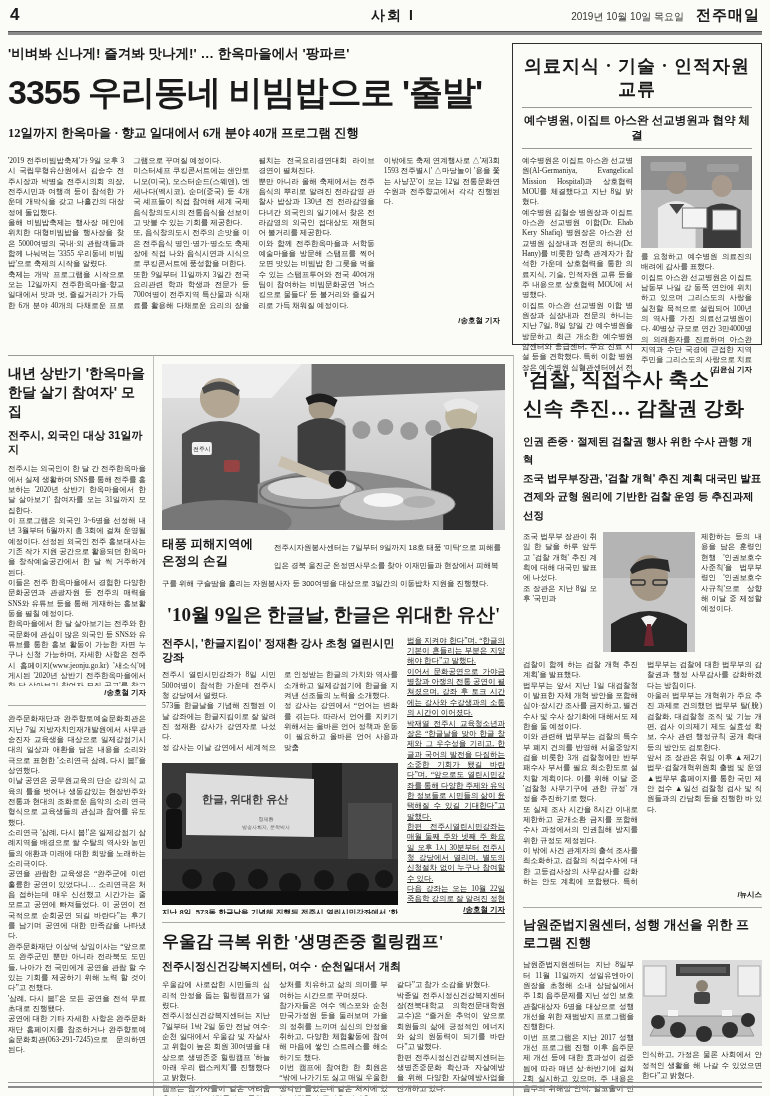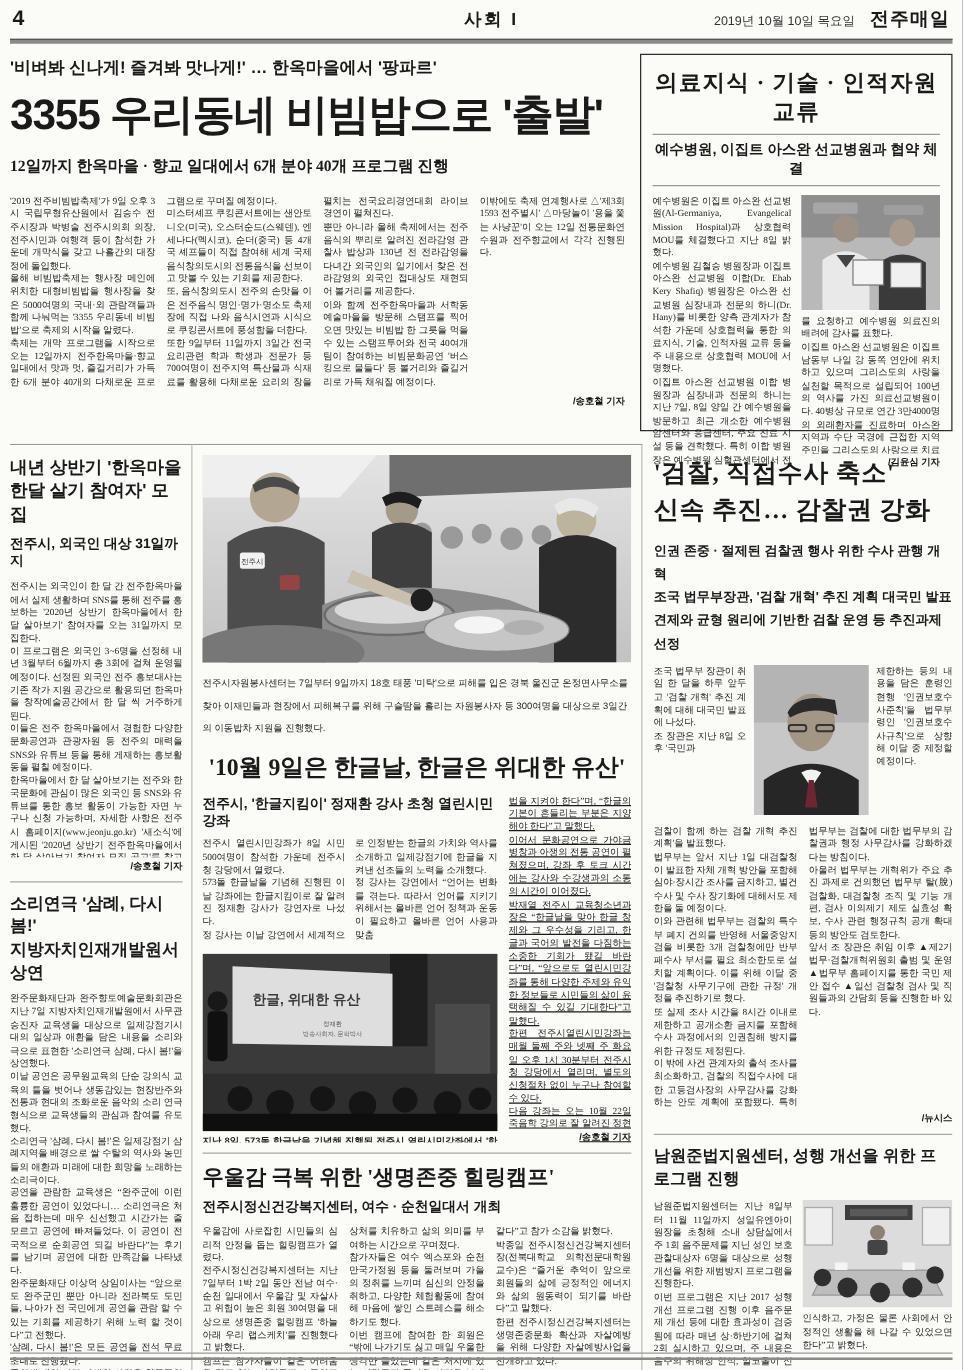--- a/index.html
+++ b/index.html
@@ -151,22 +151,20 @@
         <div class="sm-sub">전주시, 외국인 대상 31일까지</div>
         <div class="body-txt" style="height:222px">전주시는 외국인이 한 달 간 전주한옥마을에서 실제 생활하며 SNS를 통해 전주를 홍보하는 '2020년 상반기 한옥마을에서 한 달 살아보기' 참여자를 오는 31일까지 모집한다.
 이 프로그램은 외국인 3~6명을 선정해 내년 3월부터 6월까지 총 3회에 걸쳐 운영될 예정이다. 선정된 외국인 전주 홍보대사는 기존 작가 지원 공간으로 활용되던 한옥마을 창작예술공간에서 한 달 씩 거주하게 된다.
 이들은 전주 한옥마을에서 경험한 다양한 문화공연과 관광자원 등 전주의 매력을 SNS와 유튜브 등을 통해 게재하는 홍보활동을 펼칠 예정이다.
 한옥마을에서 한 달 살아보기는 전주와 한국문화에 관심이 많은 외국인 등 SNS와 유튜브를 통한 홍보 활동이 가능한 자면 누구나 신청 가능하며, 자세한 사항은 전주시 홈페이지(www.jeonju.go.kr) '새소식'에 게시된 '2020년 상반기 전주한옥마을에서 한 달 살아보기 참여자 모집 공고'를 참고하면 된다.
 서배원 전주시 문화정책과장은 “한옥마을 한 달 살기 프로그램을 통해 외국인의 전주 SNS 홍보 활동이 세계적으로 활성화 되어 글로벌 문화도시로서의 위상이 한층 더 강화되길 바란다”고 말했다.</div>
         <div class="byline">/송호철 기자</div>
       </div>
       <hr class="hrule">
       <div>
-        <div class="sm-title" style="font-size:13.5px">소리연극 '삼례, 다시 봄!'
-지방자치인재개발원서 상연</div>
         <div class="body-txt" style="height:362px">완주문화재단과 완주향토예술문화회관은 지난 7일 지방자치인재개발원에서 사무관 승진자 교육생을 대상으로 일제강점기시대의 일상과 애환을 담은 내용을 소리와 극으로 표현한 '소리연극 삼례, 다시 봄!'을 상연했다.
 이날 공연은 공무원교육의 단순 강의식 교육의 틀을 벗어나 생동감있는 현장반주와 전통과 현대의 조화로운 음악의 소리 연극 형식으로 교육생들의 관심과 참여를 유도했다.
 소리연극 '삼례, 다시 봄!'은 일제강점기 삼례지역을 배경으로 쌀 수탈의 역사와 농민들의 애환과 미래에 대한 희망을 노래하는 소리극이다.
 공연을 관람한 교육생은 “완주군에 이런 훌륭한 공연이 있었다니… 소리연극은 처음 접하는데 매우 신선했고 시간가는 줄 모르고 공연에 빠져들었다. 이 공연이 전국적으로 순회공연 되길 바란다”는 후기를 남기며 공연에 대한 만족감을 나타냈다.
 완주문화재단 이상덕 상임이사는 “앞으로도 완주군민 뿐만 아니라 전라북도 도민들, 나아가 전 국민에게 공연을 관람 할 수 있는 기회를 제공하기 위해 노력 할 것이다”고 전했다.
 '삼례, 다시 봄!'은 모든 공연을 전석 무료 초대로 진행됐다.
 공연에 대한 기타 자세한 사항은 완주문화재단 홈페이지를 참조하거나 완주향토예술문화회관(063-291-7245)으로 문의하면 된다.</div>
 
       </div>
     </div>
@@ -208,20 +206,21 @@
         <ellipse cx="150" cy="124" rx="44" ry="11" fill="#d9d9d9"></ellipse>
         <ellipse cx="236" cy="140" rx="58" ry="17" fill="#c6c6c6" stroke="#8a8a8a"></ellipse>
         <ellipse cx="222" cy="136" rx="20" ry="7" fill="#f5f5f5"></ellipse>
         <ellipse cx="258" cy="138" rx="16" ry="6" fill="#b0b0b0"></ellipse>
         <path d="M120 92 l54 22 -4 8 -54 -20 Z" fill="#c9bfae"></path>
         <circle cx="176" cy="116" r="9" fill="#1f1f1f"></circle>
         <ellipse cx="60" cy="158" rx="70" ry="22" fill="#777"></ellipse>
       </svg>
 
       <div class="photo-caption">
+        <span class="cap-lead">태풍 피해지역에 온정의 손길</span>
         <span class="cap-text">전주시자원봉사센터는 7일부터 9일까지 18호 태풍 '미탁'으로 피해를 입은 경북 울진군 온정면사무소를 찾아 이재민들과 현장에서 피해복구를 위해 구슬땀을 흘리는 자원봉사자 등 300여명을 대상으로 3일간의 이동밥차 지원을 진행했다.</span>
       </div>
 
       <div>
         <div class="hangul-title">'10월 9일은 한글날, 한글은 위대한 유산'</div>
         <div class="hangul-grid">
           <div class="hangul-left">
             <div class="hg-sub">전주시, '한글지킴이' 정재환 강사 초청 열린시민강좌</div>
             <div class="body-txt hg-cols">전주시 열린시민강좌가 8일 시민 500여명이 참석한 가운데 전주시청 강당에서 열렸다.
 573돌 한글날을 기념해 진행된 이날 강좌에는 한글지킴이로 잘 알려진 정재환 강사가 강연자로 나섰다.

